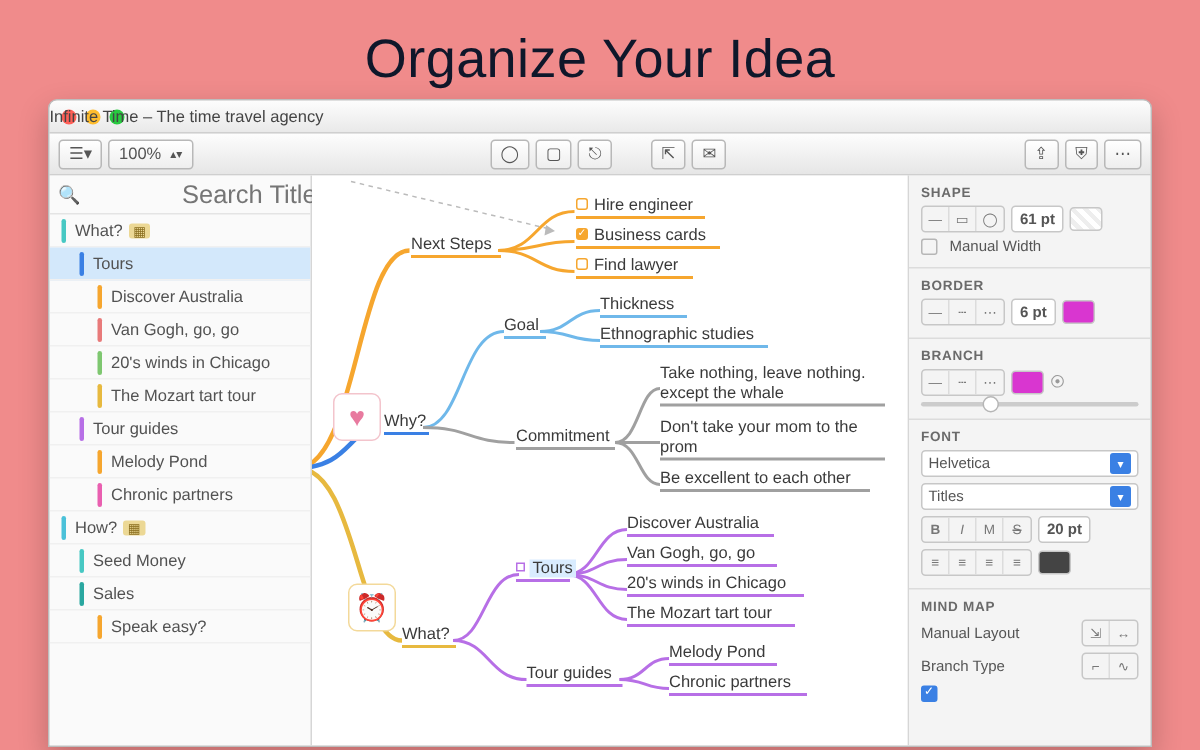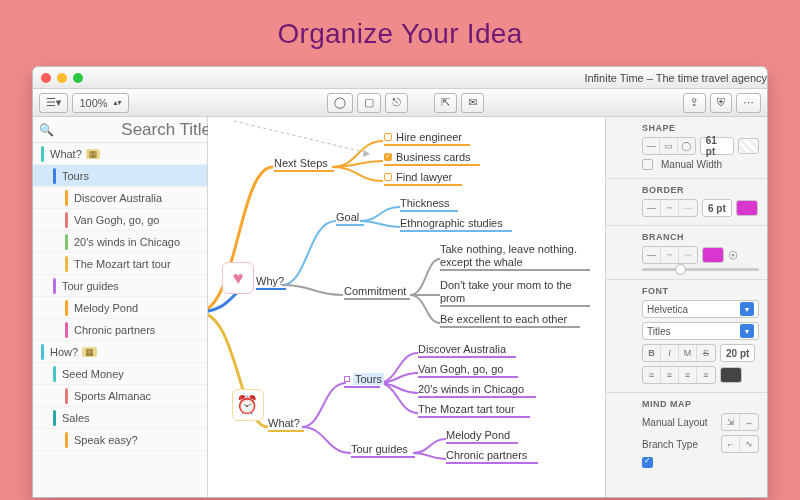--- a/index.html
+++ b/index.html
@@ -1,23 +1,23 @@
 <!DOCTYPE html>
 <html><head>
 <meta charset="utf-8">
 <style>
   * { box-sizing: border-box; margin: 0; padding: 0; }
   body { font-family: -apple-system, "Helvetica Neue", Helvetica, Arial, sans-serif; background:#f08b8b; width:800px; height:500px; overflow:hidden; }
-  .hero { text-align:center; color:#701a75; font-size:28px; font-weight:300; padding:18px 0 14px; letter-spacing:0.3px; }
+  .hero { text-align:center; color:#0f172a; font-size:36px; font-weight:300; padding:18px 0 14px; letter-spacing:0.3px; }
   .window { position:absolute; left:32px; top:66px; width:736px; height:432px; background:#ececec; border:1px solid #bdbdbd; border-radius:6px 6px 0 0; box-shadow:0 8px 20px rgba(0,0,0,.22); overflow:hidden; }
   .titlebar { height:22px; background:linear-gradient(#fdfdfd,#e9e9e9); border-bottom:1px solid #cfcfcf; display:flex; align-items:center; position:relative; padding:0 8px; font-size:11px; color:#555; }
   .traffic { display:flex; gap:6px; align-items:center; }
   .traffic span { width:10px; height:10px; border-radius:50%; display:inline-block; }
   .dot-r{background:#ff5f57} .dot-y{background:#ffbd2e} .dot-g{background:#28c940}
-  .title { position:absolute; left:0; right:0; text-align:right; pointer-events:none; color:#444;}
+  .title { position:absolute; left:0; right:0; text-align:left; pointer-events:none; color:#444;}
   .toolbar { height:28px; background:linear-gradient(#fdfdfd,#e6e6e6); border-bottom:1px solid #cfcfcf; display:flex; align-items:center; padding:0 6px; gap:4px;}
   .tbtn { height:20px; min-width:28px; padding:0 6px; background:linear-gradient(#fff,#eee); border:1px solid #b8b8b8; border-radius:3px; display:inline-flex; align-items:center; justify-content:center; font-size:11px; color:#555; }
   .tbtn.small{min-width:22px}
   .zoom { display:flex; align-items:center; gap:2px;}
   .spacer { flex:1 }
   .columns { display:flex; height:calc(100% - 50px); }
   
   .sidebar { width:175px; background:#fafafa; border-right:1px solid #d6d6d6; display:flex; flex-direction:column; }
   .searchrow { height:26px; display:flex; align-items:center; gap:6px; padding:0 6px; border-bottom:1px solid #e4e4e4;}
   .sicon { color:#bbb; font-size:12px; }
@@ -38,21 +38,21 @@
   .node { position:absolute; font-size:11px; color:#3a3a3a; white-space:nowrap; }
   .node .u { display:block; height:2px; margin-top:1px;}
   .icon-box { position:absolute; width:32px; height:32px; border:1px solid #f3c4cc; border-radius:6px; background:#fff; display:flex; align-items:center; justify-content:center; font-size:18px;}
   .icon-box.y{border-color:#f3d99a}
   .chk{ display:inline-block; width:8px; height:8px; border:1px solid #f6a62e; border-radius:2px; margin-right:4px; vertical-align:0px;}
   .chk.on{ background:#f6a62e; position:relative;}
   .chk.on::after{content:"✓"; color:#fff; font-size:7px; position:absolute; left:0; top:-2px;}
   .pill{ display:inline-block; width:6px; height:6px; border:1px solid #b76fe6; margin-right:3px; vertical-align:1px;}
   
   .inspector { width:162px; background:#f4f4f4; border-left:1px solid #d6d6d6; font-size:10px; color:#555; padding:6px 8px 0; overflow:hidden;}
-  .grp { margin-bottom:8px;margin-left:28px; }
+  .grp { margin-bottom:8px; }
   .grp h4 { font-size:9px; font-weight:700; letter-spacing:0.5px; color:#6a6a6a; margin-bottom:4px; }
   .row { display:flex; align-items:center; gap:4px; margin-bottom:4px; }
   .seg { display:flex; border:1px solid #c7c7c7; border-radius:3px; overflow:hidden; height:18px;}
   .seg span{ width:18px; display:flex; align-items:center; justify-content:center; border-right:1px solid #dcdcdc; font-size:9px; color:#777;}
   .seg span:last-child{border-right:none}
   .stepper{ display:flex; align-items:center; border:1px solid #c7c7c7; border-radius:3px; height:18px; background:#fff;}
   .stepper span{ padding:0 5px; font-size:10px;font-weight:bold;}
   .swatch{ width:22px; height:16px; border:1px solid #c7c7c7; border-radius:3px;}
   .sw-mag{background:#d936d0}.sw-none{background:repeating-linear-gradient(45deg,#fff,#fff 3px,#eee 3px,#eee 6px)}
   .cb{ display:inline-block; width:11px; height:11px; border:1px solid #b6b6b6; border-radius:2px; margin-right:4px; vertical-align:-2px; position:relative;}
@@ -146,24 +146,20 @@
           </div>
           <div class="olrow depth1">
             <span class="bar c-aqua"></span>
             <span>How?</span>
             <span class="tag">▦</span>
           </div>
           <div class="olrow depth2">
             <span class="bar c-teal"></span>
             <span>Seed Money</span>
           </div>
-          <div class="olrow depth3">
-            <span class="bar c-red"></span>
-            <span>Sports Almanac</span>
-          </div>
           <div class="olrow depth2">
             <span class="bar c-dkteal"></span>
             <span>Sales</span>
           </div>
           <div class="olrow depth3">
             <span class="bar c-orange"></span>
             <span>Speak easy?</span>
           </div>
         </div>
     </div>

